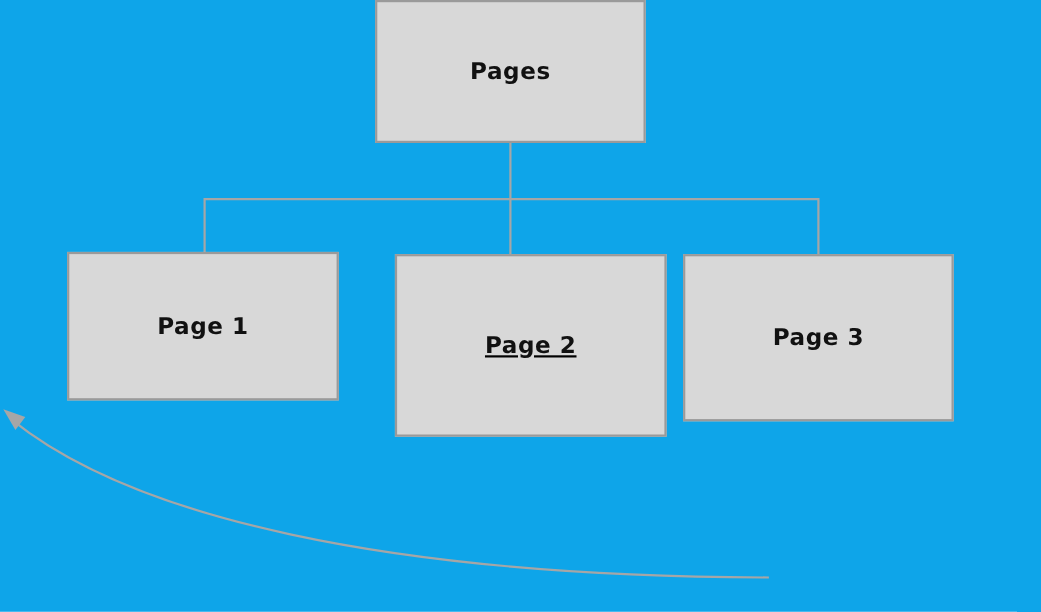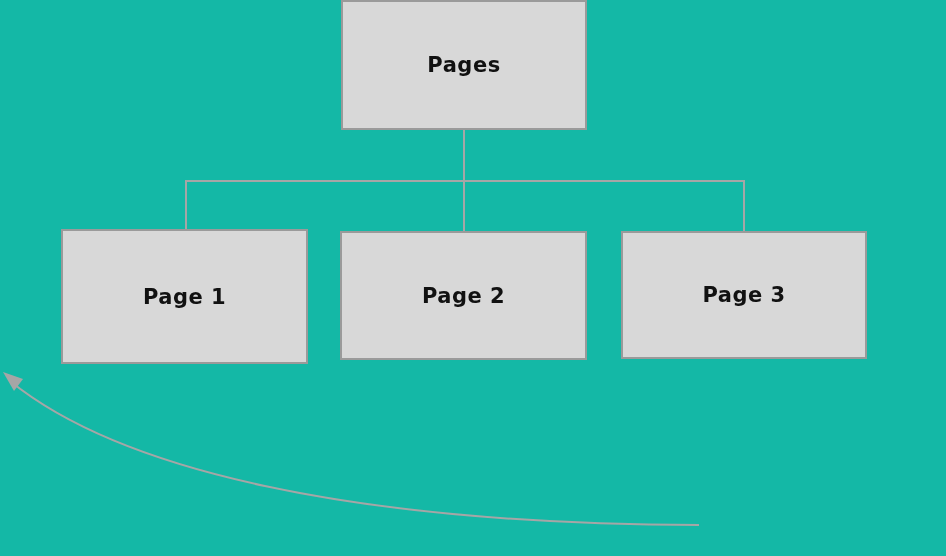--- a/index.html
+++ b/index.html
@@ -4,21 +4,21 @@
 <style>
   html, body {
     margin: 0;
     padding: 0;
     font-family: "DejaVu Sans", "Liberation Sans", sans-serif;
   }
   .canvas {
     position: relative;
     width: 946px;
     height: 556px;
-    background: #14b8a6;
+    background: #0ea5e9;
     overflow: hidden;
   }
   .connector-layer {
     position: absolute;
     left: 0; top: 0;
     width: 946px;
     height: 556px;
     pointer-events: none;
   }
   .node {
@@ -31,22 +31,22 @@
     justify-content: center;
   }
   .node .node-label {
     font-weight: bold;
     font-size: 21px;
     color: #111111;
     letter-spacing: 0.5px;
   }
   .node-pages  { left: 341px; top: 0px;   width: 246px; height: 130px; }
   .node-page1  { left: 61px;  top: 229px; width: 247px; height: 135px; }
-  .node-page2  { left: 340px; top: 231px; width: 247px; height: 129px; }
-  .node-page3  { left: 621px; top: 231px; width: 246px; height: 128px; }
+  .node-page2  { left: 359px; top: 231px; width: 247px; height: 166px; text-decoration: underline; }
+  .node-page3  { left: 621px; top: 231px; width: 246px; height: 152px; }
   .node-page4  { left: 699px; top: 424px; width: 246px; height: 131px; }
 </style>
 </head>
 <body>
 
 <div class="canvas">
 
   <svg class="connector-layer" width="946" height="556" viewBox="0 0 946 556" xmlns="http://www.w3.org/2000/svg">
 
     <line x1="464" y1="130" x2="464" y2="181" stroke="#a6a6a6" stroke-width="2"></line>

